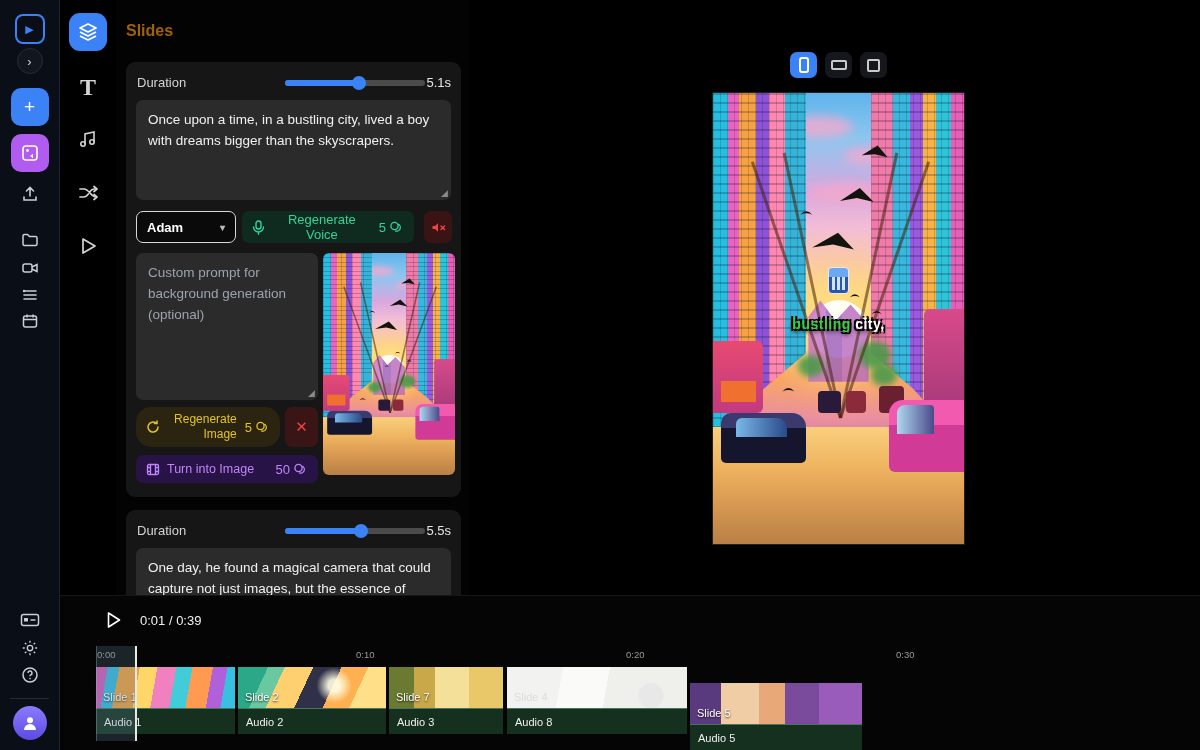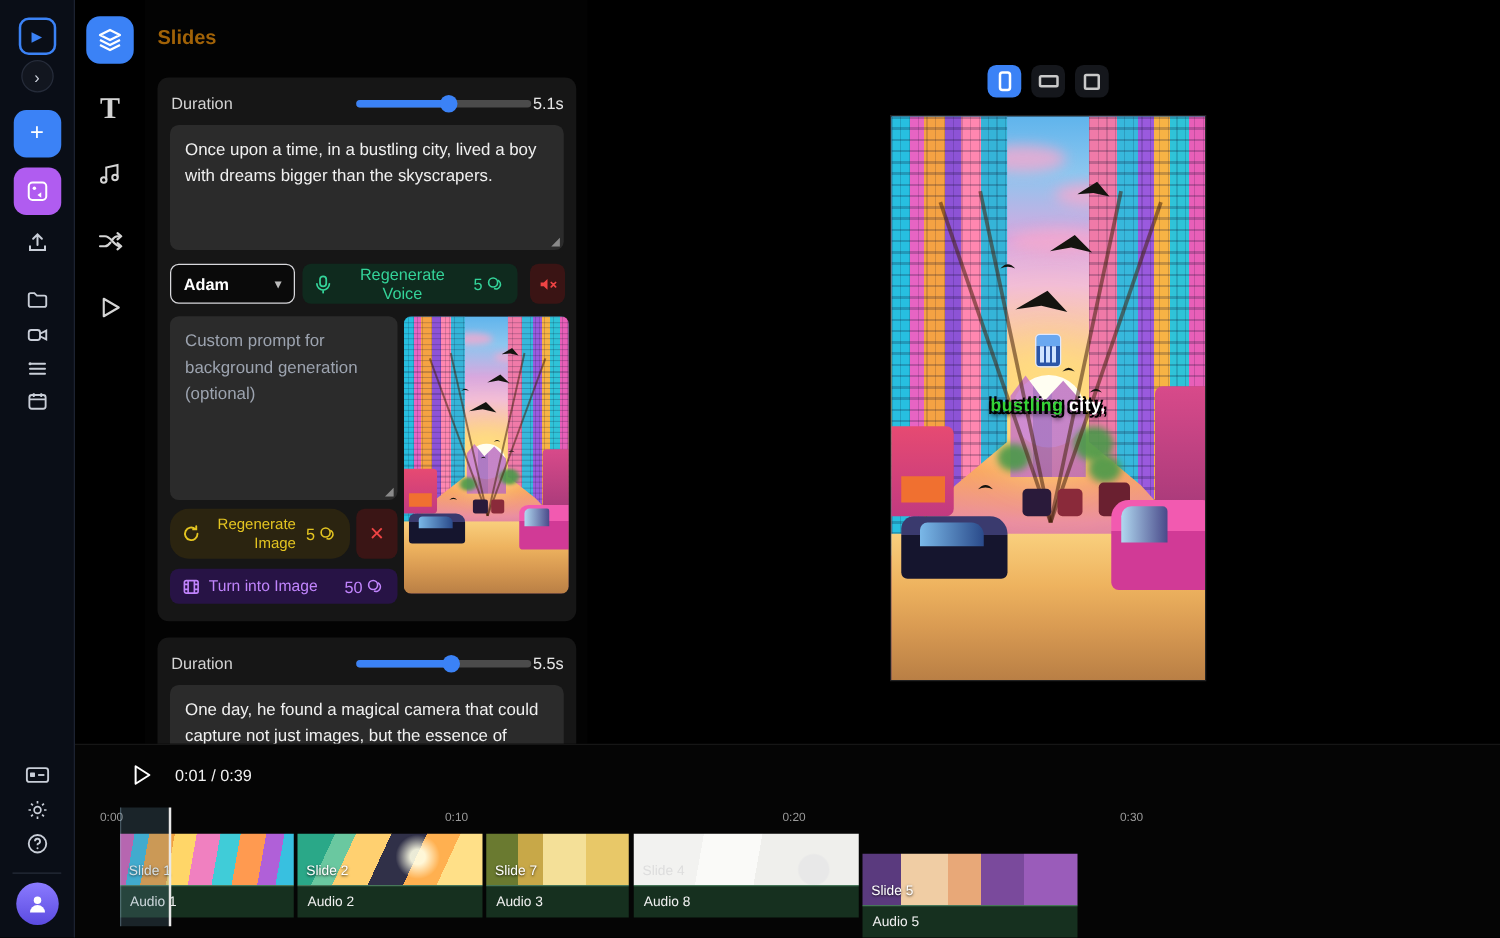--- a/index.html
+++ b/index.html
@@ -536,21 +536,21 @@
 </div>
 
 <div class="timeline">
   <div class="tl-play">
     <svg width="16" height="18" viewBox="0 0 16 18" fill="none" stroke="#fff" stroke-width="1.6" stroke-linejoin="round">
         <path d="M2.5 2 L13.5 9 L2.5 16 Z"></path>
       </svg>
   </div>
   <div class="tl-time">0:01 / 0:39</div>
 
-  <div class="tick" style="left:20px;">0:00</div>
+  <div class="tick" style="left:37px;">0:00</div>
   <div class="tick" style="left:296px;">0:10</div>
   <div class="tick" style="left:566px;">0:20</div>
   <div class="tick" style="left:836px;">0:30</div>
 
   <div class="clip" style="left:36px;width:139px;">
     <div class="thumb-strip t1"></div>
     <div class="slide-label">Slide 1</div>
     <div class="audio-bar">
         <span>Audio 1</span>
       </div>

